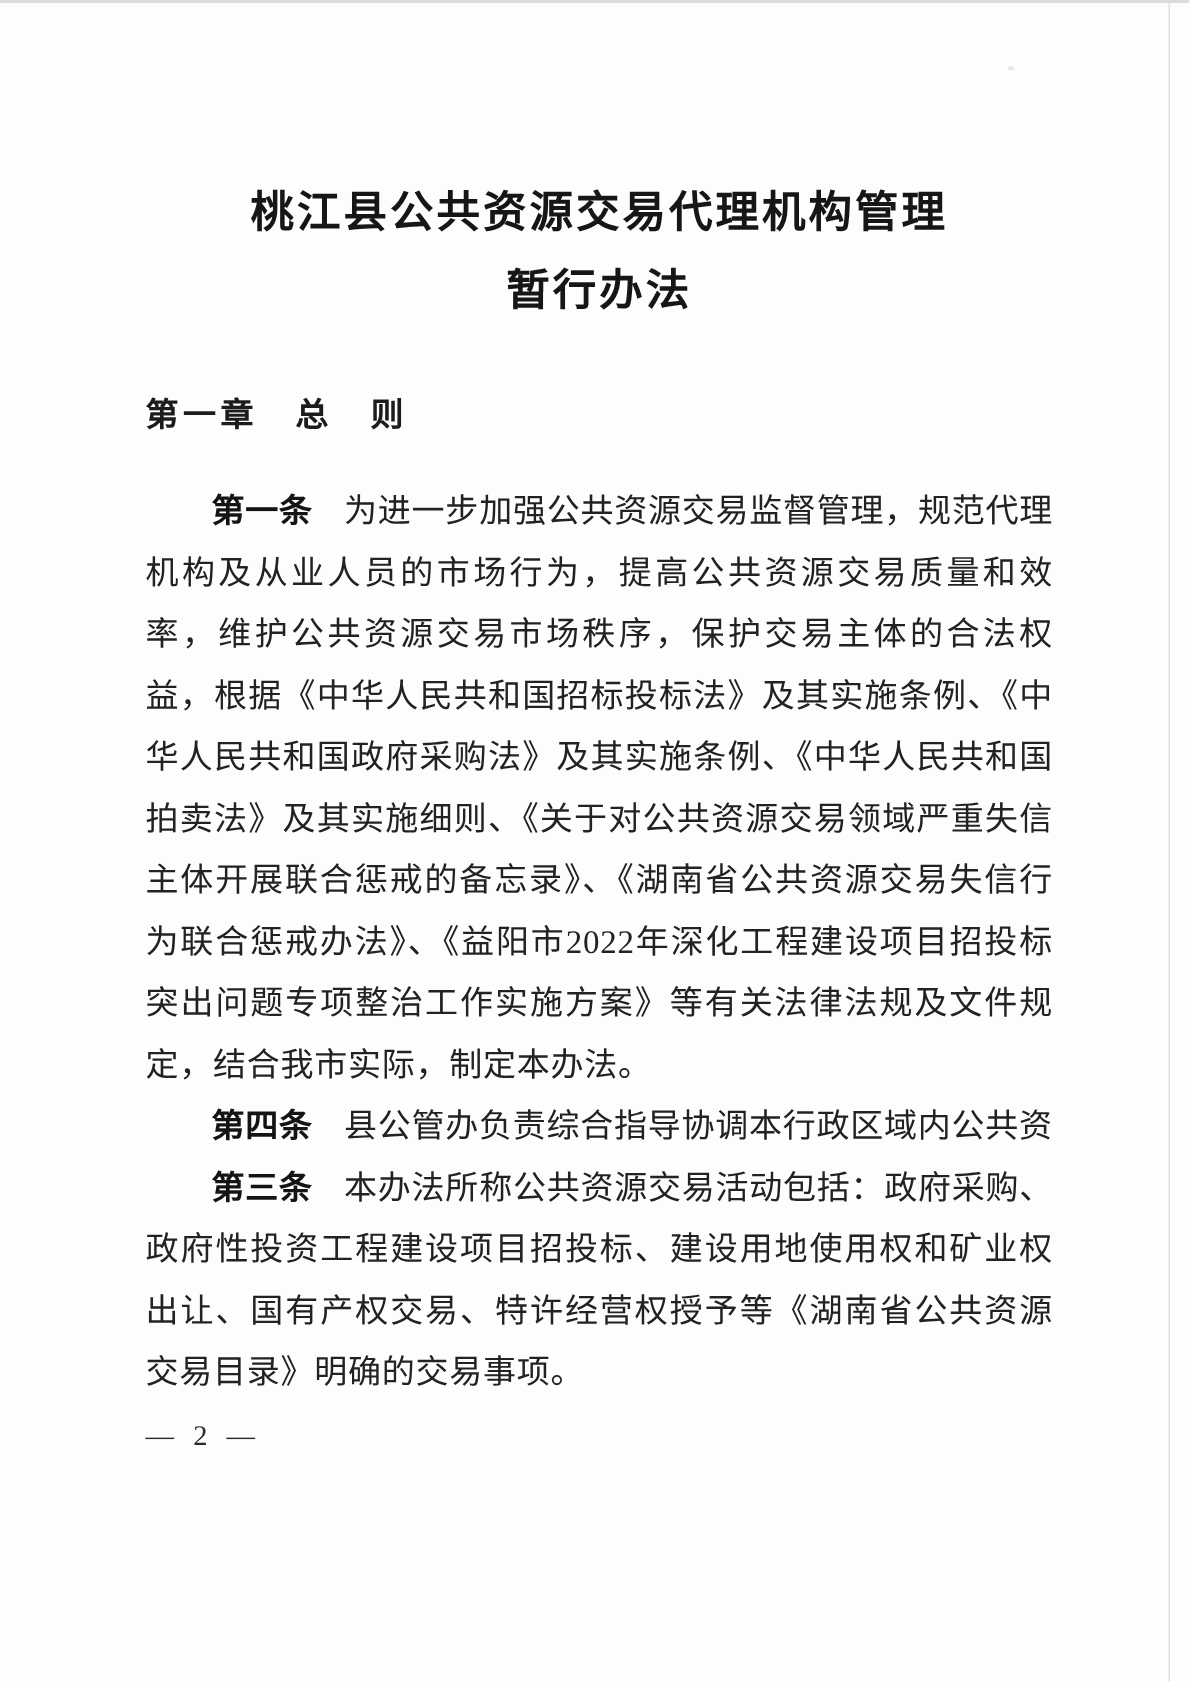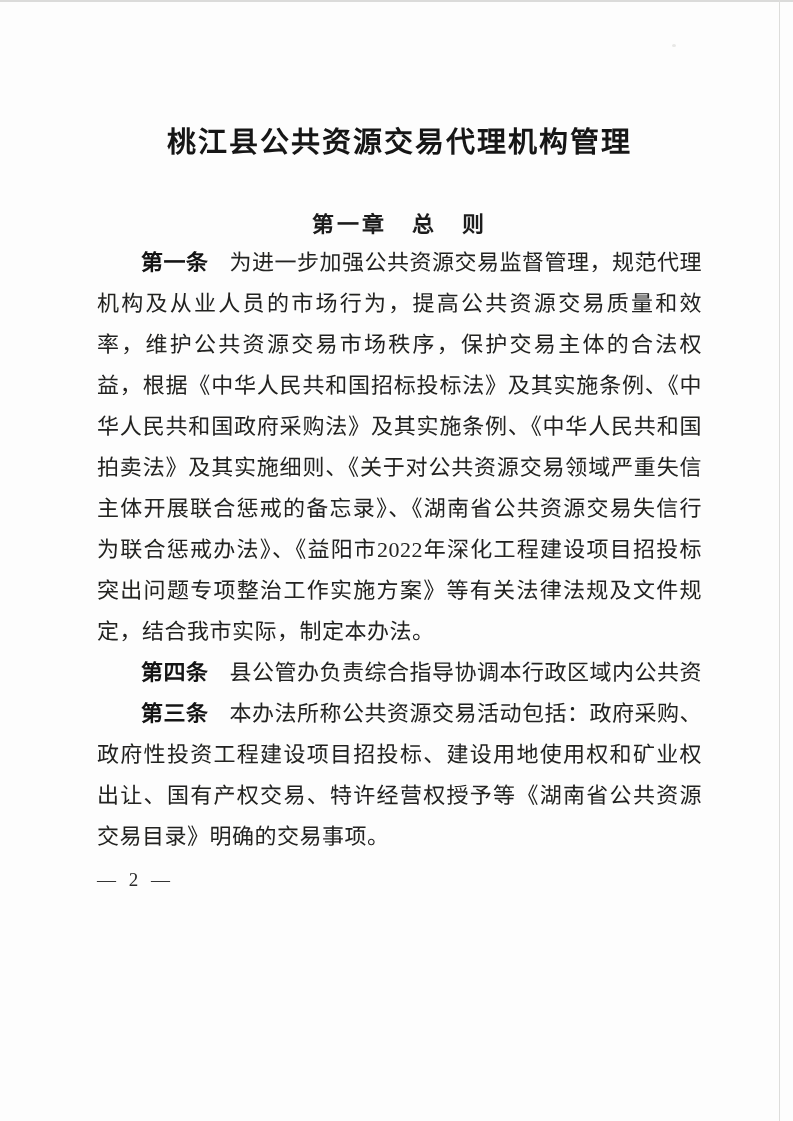--- a/index.html
+++ b/index.html
@@ -47,29 +47,28 @@
     text-align: center;
     font-size: 29px;
     font-weight: 700;
     line-height: 52px;
     letter-spacing: 2px;
     color: #161616;
   }
   .doc-title .title-line { display: block; }
   .chapter {
     margin: 42px 0 0 0;
-    text-align: center;
     font-size: 22px;
     font-weight: 700;
     letter-spacing: 3px;
     line-height: 30px;
     color: #1c1c1c;
   }
   .body-text {
-    margin-top: 2px;
+    margin-top: 28px;
   }
   .body-text p {
     margin: 0;
     font-size: 22px;
     line-height: 41px;
     text-align: justify;
     text-justify: inter-character;
     text-indent: 2em;
     letter-spacing: 0.5px;
     color: #222220;
@@ -90,20 +89,21 @@
 <body>
 
 <div class="scan-edge-top"></div>
 <div class="scan-edge-right"></div>
 <div class="scan-speck"></div>
 
 <div class="page">
 
   <h1 class="doc-title">
     <span class="title-line">桃江县公共资源交易代理机构管理</span>
+    <span class="title-line">暂行办法</span>
   </h1>
 
   <h2 class="chapter">第一章　总　则</h2>
 
   <div class="body-text">
     <p><span class="article-label">第一条</span><span>为进一步加强公共资源交易监督管理，规范代理机构及从业人员的市场行为，提高公共资源交易质量和效率，维护公共资源交易市场秩序，保护交易主体的合法权益，根据《中华人民共和国招标投标法》及其实施条例、《中华人民共和国政府采购法》及其实施条例、《中华人民共和国拍卖法》及其实施细则、《关于对公共资源交易领域严重失信主体开展联合惩戒的备忘录》、《湖南省公共资源交易失信行为联合惩戒办法》、《益阳市2022年深化工程建设项目招投标突出问题专项整治工作实施方案》等有关法律法规及文件规定，结合我市实际，制定本办法。</span></p>
     <p><span class="article-label">第四条</span><span>县公管办负责综合指导协调本行政区域内公共资</span></p>
     <p><span class="article-label">第三条</span><span>本办法所称公共资源交易活动包括：政府采购、政府性投资工程建设项目招投标、建设用地使用权和矿业权出让、国有产权交易、特许经营权授予等《湖南省公共资源交易目录》明确的交易事项。</span></p>
   </div>
 

